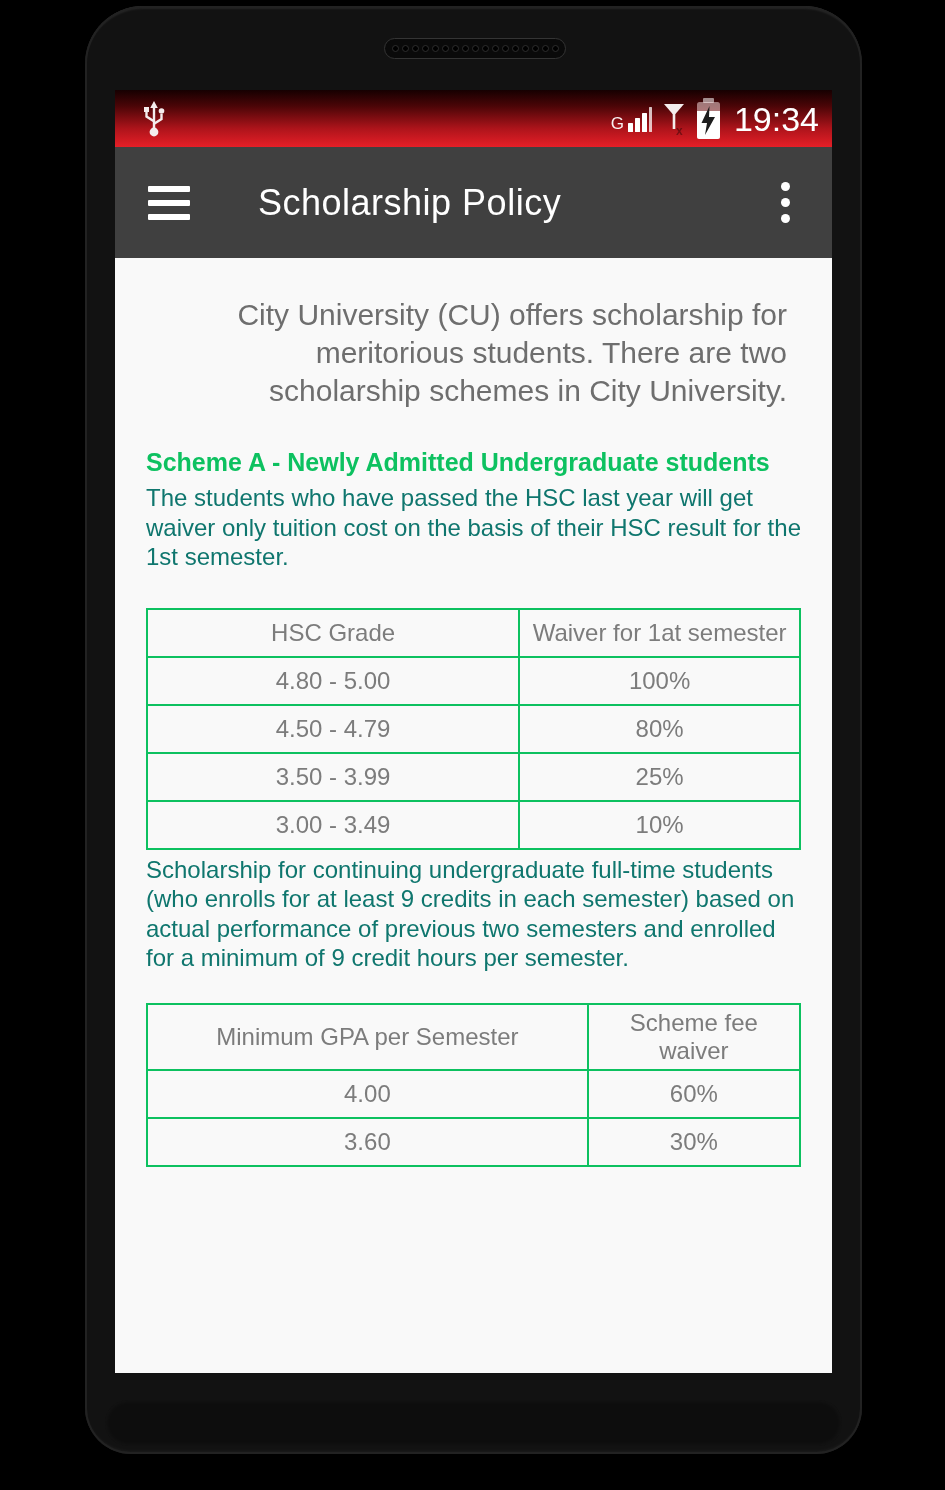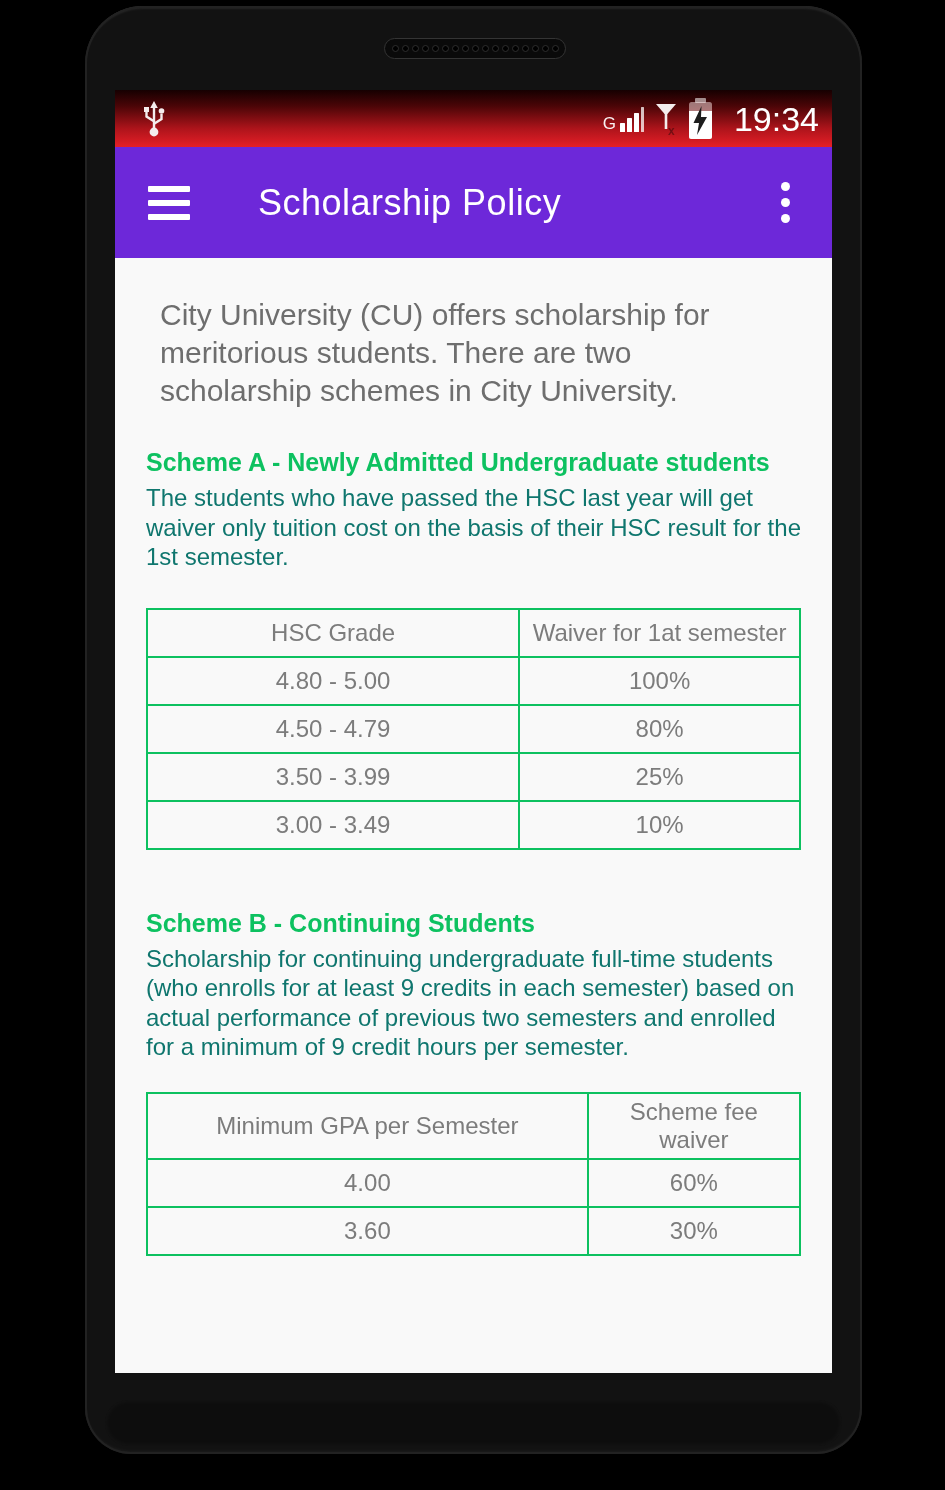--- a/index.html
+++ b/index.html
@@ -22,32 +22,32 @@
           overflow:hidden;}
   
   .status-bar{height:57px;background:linear-gradient(180deg,#160001 0%,#4a0507 28%,#ae141b 68%,#e61f27 100%);
           display:flex;align-items:center;padding:0 13px 0 26px;}
   .sb-right{margin-left:auto;display:flex;align-items:center;gap:9px;}
   .signal{display:flex;align-items:flex-end;gap:2px;height:26px;}
   .signal .g{color:#fff;font-size:17px;line-height:1;margin-right:2px;opacity:.95;}
   .signal .bar{background:#fff;width:5px;border-radius:.5px;}
   .signal .b1{height:9px;}.signal .b2{height:14px;}.signal .b3{height:19px;}
   .signal .b4{height:25px;width:3px;opacity:.75;}
-  .time{color:#fff;font-size:34px;line-height:1;margin-left:12px;}
+  .time{color:#fff;font-size:34px;line-height:1;margin-left:4px;}
   
-  .app-bar{height:111px;background:#6d28d9;display:flex;align-items:center;padding:0 36px 0 33px;}
+  .app-bar{height:111px;background:#404040;display:flex;align-items:center;padding:0 36px 0 33px;}
   .hamburger{width:42px;display:flex;flex-direction:column;gap:8px;cursor:pointer;}
   .hamburger span{display:block;height:6px;background:#fff;border-radius:1px;}
   .app-title{color:#fff;font-size:36px;margin-left:68px;letter-spacing:.5px;}
   .overflow{margin-left:auto;display:flex;flex-direction:column;gap:7px;align-items:center;
             padding:4px 6px;cursor:pointer;}
   .overflow i{width:9px;height:9px;border-radius:50%;background:#fff;}
   
   .content{padding:0 31px;}
-  .intro{margin:38px 14px 0;text-align:left;color:#6e6e6e;font-size:30px;line-height:38px;}
+  .intro{margin:38px 14px 0;text-align:right;color:#6e6e6e;font-size:30px;line-height:38px;}
   .scheme-heading{margin:37px 0 0;color:#0dc160;font-size:25px;font-weight:bold;line-height:31px;}
   .scheme-desc{margin:5px 0 0;color:#0f766e;font-size:24px;line-height:29.5px;}
   table{width:100%;border-collapse:collapse;margin-top:36px;table-layout:fixed;}
   th,td{border:2px solid #0dc160;height:48px;text-align:center;vertical-align:middle;
         color:#7c7c7c;font-size:24px;font-weight:normal;padding:4px 4px;}
   .table-a th:first-child,.table-a td:first-child{width:57%;}
   .table-b th:first-child,.table-b td:first-child{width:67.5%;}
   .section-b .scheme-heading{margin-top:58px;}
   .table-b{margin-top:30px;}
 </style>
@@ -156,21 +156,20 @@
                 </tr>
                 <tr>
                   <td>3.00 - 3.49</td>
                   <td>10%</td>
                 </tr>
               </tbody>
           </table>
         </div>
 
         <div class="section-b">
-          <h2 class="scheme-heading">Scheme B - Continuing Students</h2>
           <p class="scheme-desc">Scholarship for continuing undergraduate full-time students (who enrolls for at least 9 credits in each semester) based on actual performance of previous two semesters and enrolled for a minimum of 9 credit hours per semester.</p>
           <table class="table-b">
             <thead>
                 <tr>
                   <th>Minimum GPA per Semester</th>
                   <th>Scheme fee waiver</th>
                 </tr>
               </thead>
             <tbody>
                 <tr>

